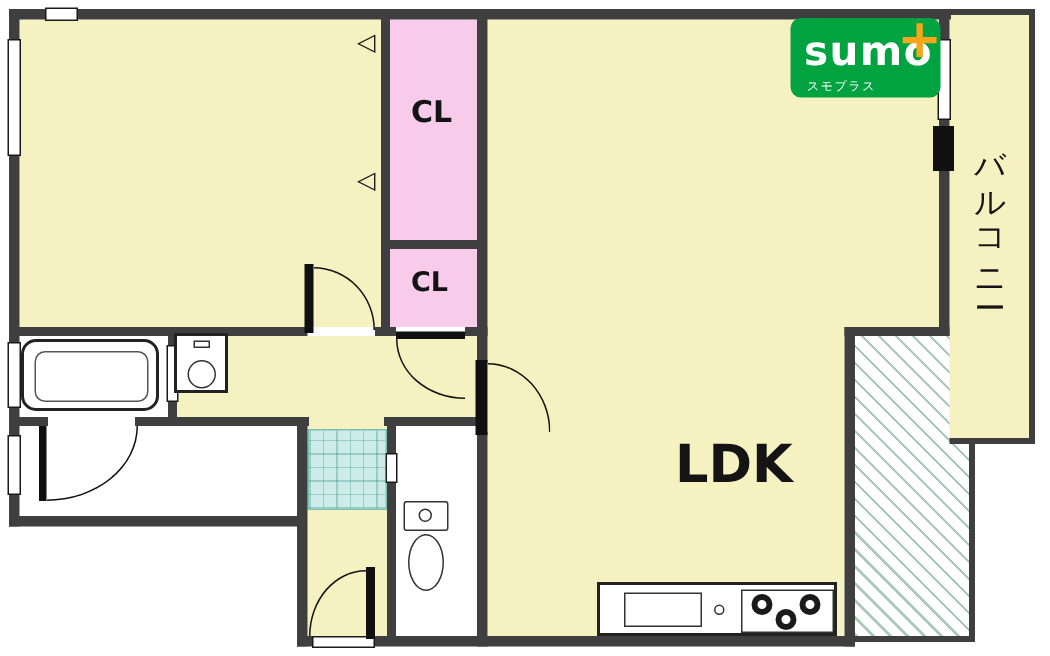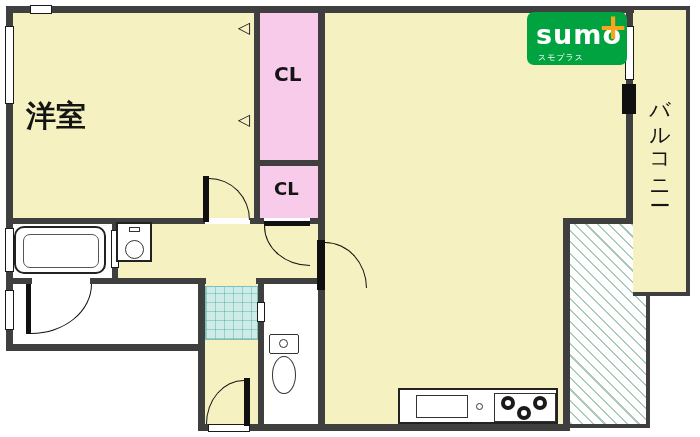--- a/index.html
+++ b/index.html
@@ -113,23 +113,23 @@
   <div class="fx" style="left:398px;top:388px;width:160px;height:36px;">
     <div class="fxp" style="left:16px;top:5px;width:52px;height:23px;"></div>
     <div class="fxp" style="left:76px;top:13px;width:7px;height:7px;border-radius:50%;"></div>
     <div class="fxp" style="left:94px;top:3px;width:62px;height:29px;">
       <div class="burner" style="left:6px;top:2px;width:14px;height:14px;"></div>
       <div class="burner" style="left:38px;top:2px;width:14px;height:14px;"></div>
       <div class="burner" style="left:22px;top:12px;width:14px;height:14px;"></div>
     </div>
   </div>
 
-  <div class="lbl" style="left:26px;top:96px;font-size:30px;">洋室</div>
   <div class="lbl" style="left:274px;top:62px;font-size:20px;">CL</div>
   <div class="lbl" style="left:274px;top:178px;font-size:18px;">CL</div>
+  <div class="lbl" style="left:450px;top:290px;font-size:35px;">LDK</div>
   <div class="lbl vtext" style="left:646px;top:86px;font-size:21px;font-weight:500;">バルコニー</div>
 
   <div id="logo">
     <span class="brand">sumo</span>
     <span class="plus">+</span>
     <span class="cap">スモプラス</span>
   </div>
 
 </div>
 

